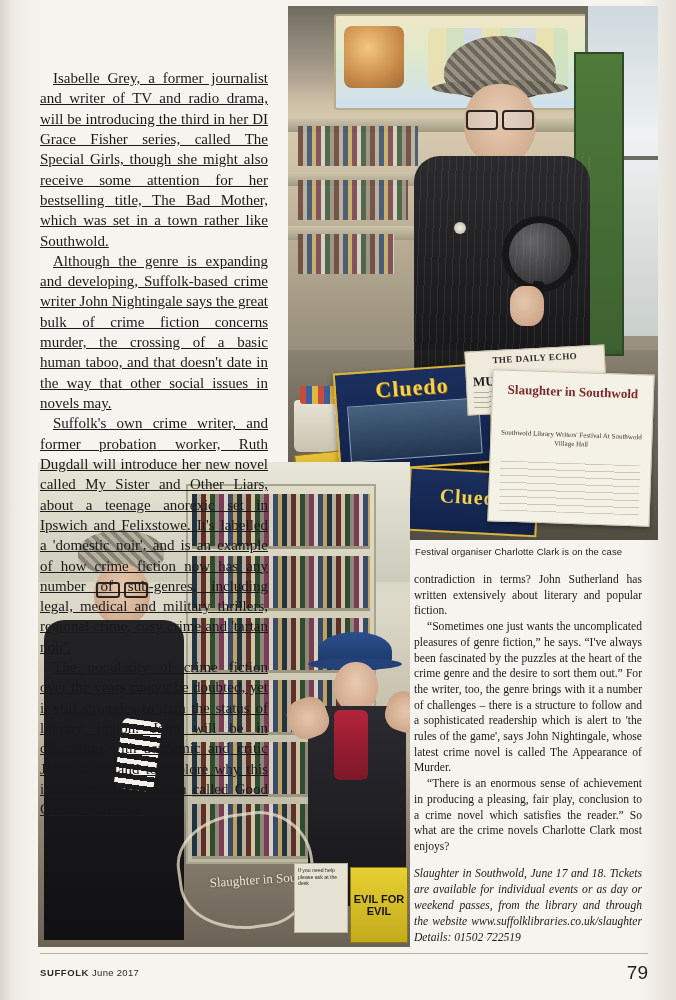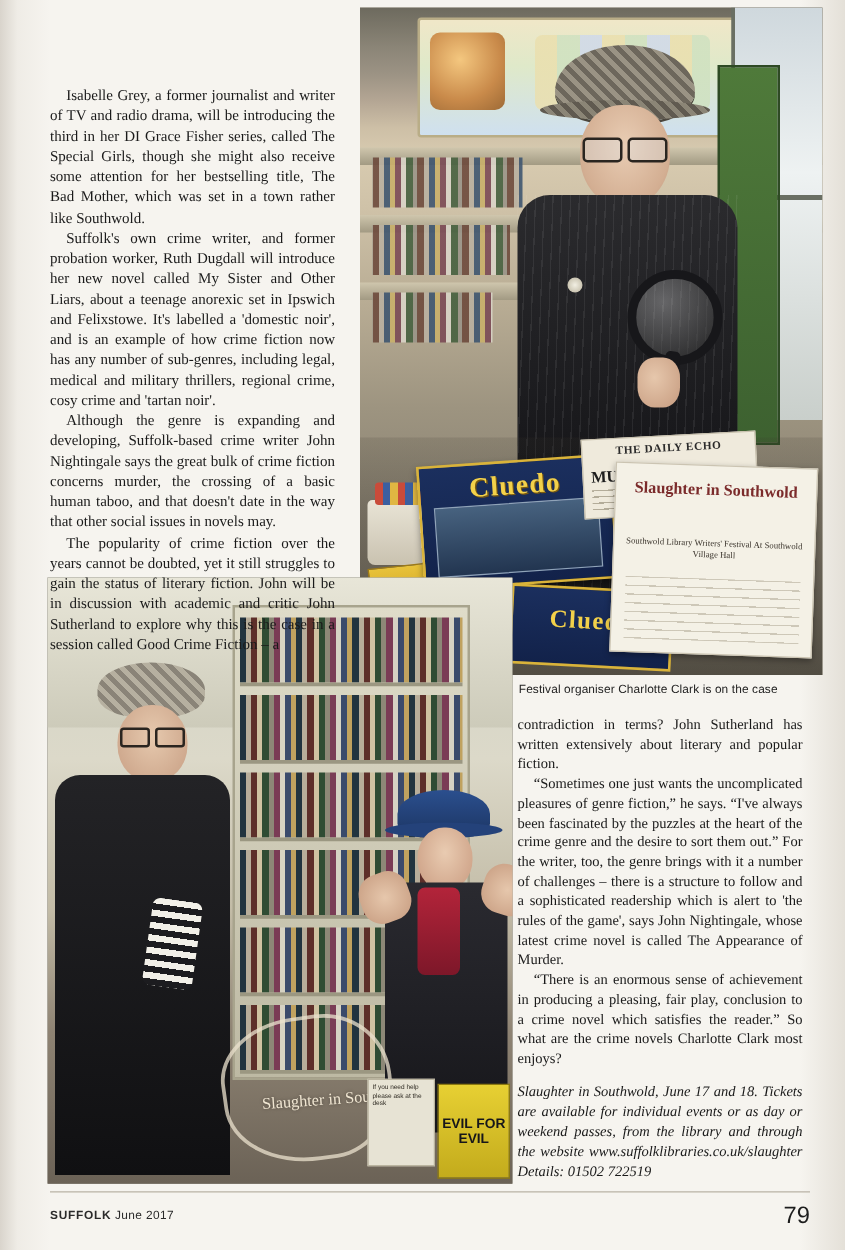--- a/index.html
+++ b/index.html
@@ -341,21 +341,21 @@
   }
   .notebox{
     position:absolute;right:62px;bottom:14px;width:46px;height:62px;
     background:#e7e3d4;border:1px solid #bab49f;
     font-family:"Liberation Sans",sans-serif;font-size:5.2px;color:#2e2a22;
     padding:3px;line-height:1.25;
   }
   
   .col-left{
     position:absolute;left:40px;top:68px;width:228px;
-    font-size:12px;line-height:1.355;color:#1a1a1a;text-align:justify;
+    font-size:15px;line-height:1.355;color:#1a1a1a;text-align:justify;text-decoration:underline;
   }
   .col-right{
     position:absolute;left:414px;top:572px;width:228px;
     font-size:11.6px;line-height:1.355;color:#1a1a1a;text-align:justify;
   }
   .col-left p,.col-right p{margin:0;text-indent:13px;}
   .col-left p.first{text-indent:13px;}
   .col-right p.italic-block{
     font-style:italic;text-indent:0;margin-top:11px;line-height:1.38;
   }
@@ -462,22 +462,22 @@
     <div class="floor-chalk">
       <div class="chalk-body"></div>
       <div class="chalk-txt">Slaughter in Southwold</div>
     </div>
     <div class="notebox">If you need help please ask at the desk</div>
     <div class="evilbox">EVIL FOR EVIL</div>
   </div>
 
   <div class="col-left">
     <p class="first">Isabelle Grey, a former journalist and writer of TV and radio drama, will be introducing the third in her DI Grace Fisher series, called The Special Girls, though she might also receive some attention for her bestselling title, The Bad Mother, which was set in a town rather like Southwold.</p>
+    <p>Although the genre is expanding and developing, Suffolk-based crime writer John Nightingale says the great bulk of crime fiction concerns murder, the crossing of a basic human taboo, and that doesn't date in the way that other social issues in novels may.</p>
     <p>Suffolk's own crime writer, and former probation worker, Ruth Dugdall will introduce her new novel called My Sister and Other Liars, about a teenage anorexic set in Ipswich and Felixstowe. It's labelled a 'domestic noir', and is an example of how crime fiction now has any number of sub-genres, including legal, medical and military thrillers, regional crime, cosy crime and 'tartan noir'.</p>
-    <p>Although the genre is expanding and developing, Suffolk-based crime writer John Nightingale says the great bulk of crime fiction concerns murder, the crossing of a basic human taboo, and that doesn't date in the way that other social issues in novels may.</p>
     <p>The popularity of crime fiction over the years cannot be doubted, yet it still struggles to gain the status of literary fiction. John will be in discussion with academic and critic John Sutherland to explore why this is the case in a session called Good Crime Fiction – a</p>
   </div>
 
   <div class="col-right">
     <p style="text-indent:0;">contradiction in terms? John Sutherland has written extensively about literary and popular fiction.</p>
     <p>“Sometimes one just wants the uncomplicated pleasures of genre fiction,” he says. “I've always been fascinated by the puzzles at the heart of the crime genre and the desire to sort them out.” For the writer, too, the genre brings with it a number of challenges – there is a structure to follow and a sophisticated readership which is alert to 'the rules of the game', says John Nightingale, whose latest crime novel is called The Appearance of Murder.</p>
     <p>“There is an enormous sense of achievement in producing a pleasing, fair play, conclusion to a crime novel which satisfies the reader.” So what are the crime novels Charlotte Clark most enjoys?</p>
     <p class="italic-block">Slaughter in Southwold, June 17 and 18. Tickets are available for individual events or as day or weekend passes, from the library and through the website www.suffolklibraries.co.uk/slaughter Details: 01502 722519</p>
   </div>
 

